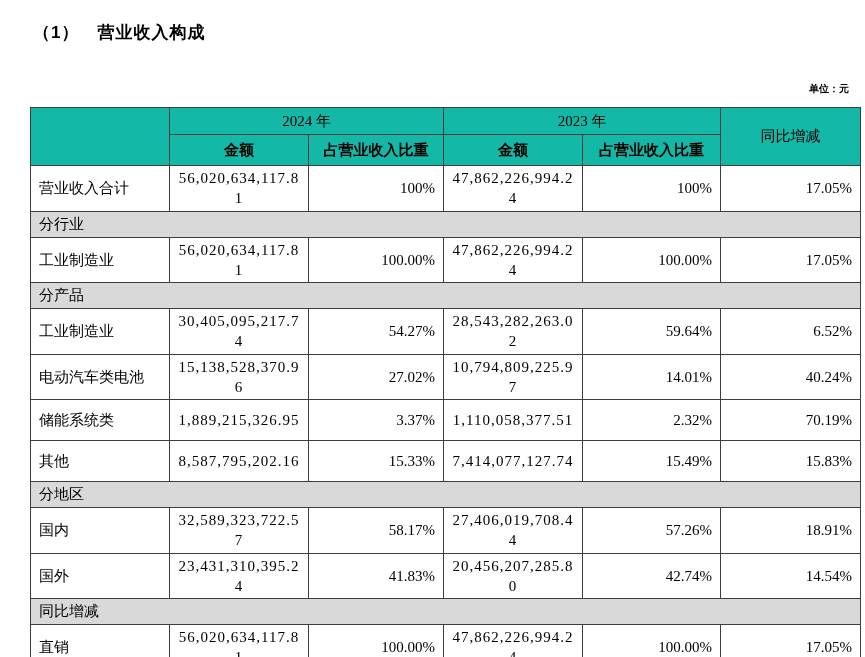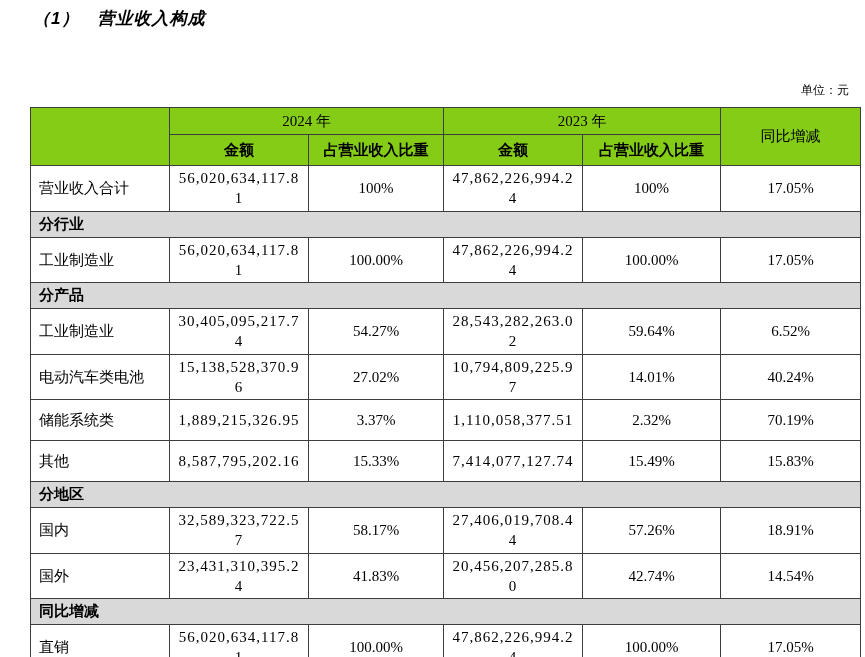--- a/index.html
+++ b/index.html
@@ -2,51 +2,50 @@
 <html><head>
 <meta charset="utf-8">
 <style>
   html,body { margin:0; padding:0; background:#ffffff; }
   .page {
     position:relative; width:865px; height:657px; background:#fff;
     font-family:"Liberation Serif","DejaVu Serif",serif; color:#000;
     overflow:hidden;
   }
   .doc-title {
-    position:absolute; left:33px; top:7px;
+    position:absolute; left:33px; top:21px;
     font-size:17px; font-weight:bold; letter-spacing:1px;
     font-family:"Liberation Sans","DejaVu Sans",sans-serif;
-    font-style:italic;
   }
   .doc-subtitle {
     position:absolute; left:28px; top:62px; font-size:15px;
   }
   .unit-label {
-    position:absolute; right:16px; top:82px; font-size:12px;
+    position:absolute; right:16px; top:82px; font-size:10px;font-weight:bold;
   }
   table.rev {
     position:absolute; left:30px; top:107px; width:830px;
     border-collapse:collapse; table-layout:fixed;
     font-size:15px;
   }
   table.rev th, table.rev td {
     border:1px solid #3d3d3d; font-weight:normal;
     padding:2px 8px; vertical-align:middle; line-height:1.35;
   }
-  table.rev thead th { background:#84cc16; text-align:center; padding:2px 2px; }
+  table.rev thead th { background:#14b8a6; text-align:center; padding:2px 2px; }
   table.rev thead tr.h1 th { height:22px; }
   table.rev thead tr.h2 th { height:26px;font-weight:bold; }
   td.label { text-align:left; padding-left:8px;border-radius:21px; }
   td.num {
     text-align:center; word-break:break-all;
     letter-spacing:1px; padding:2px 14px 2px 5px;
   }
-  td.pct { text-align:center; padding-right:10px;margin-left:40px; }
+  td.pct { text-align:right; padding-right:10px;margin-left:40px; }
   tr.data-row td { height:36px; }
-  tr.section-row td { height:21px; background:#d9d9d9; text-align:left; padding-left:8px;font-weight:bold; }
+  tr.section-row td { height:21px; background:#d9d9d9; text-align:left; padding-left:8px; }
 </style>
 </head>
 <body>
 
 <div class="page">
 
   <div class="doc-title">（1）　营业收入构成</div>
   <div class="unit-label">单位：元</div>
 
   <table class="rev">

